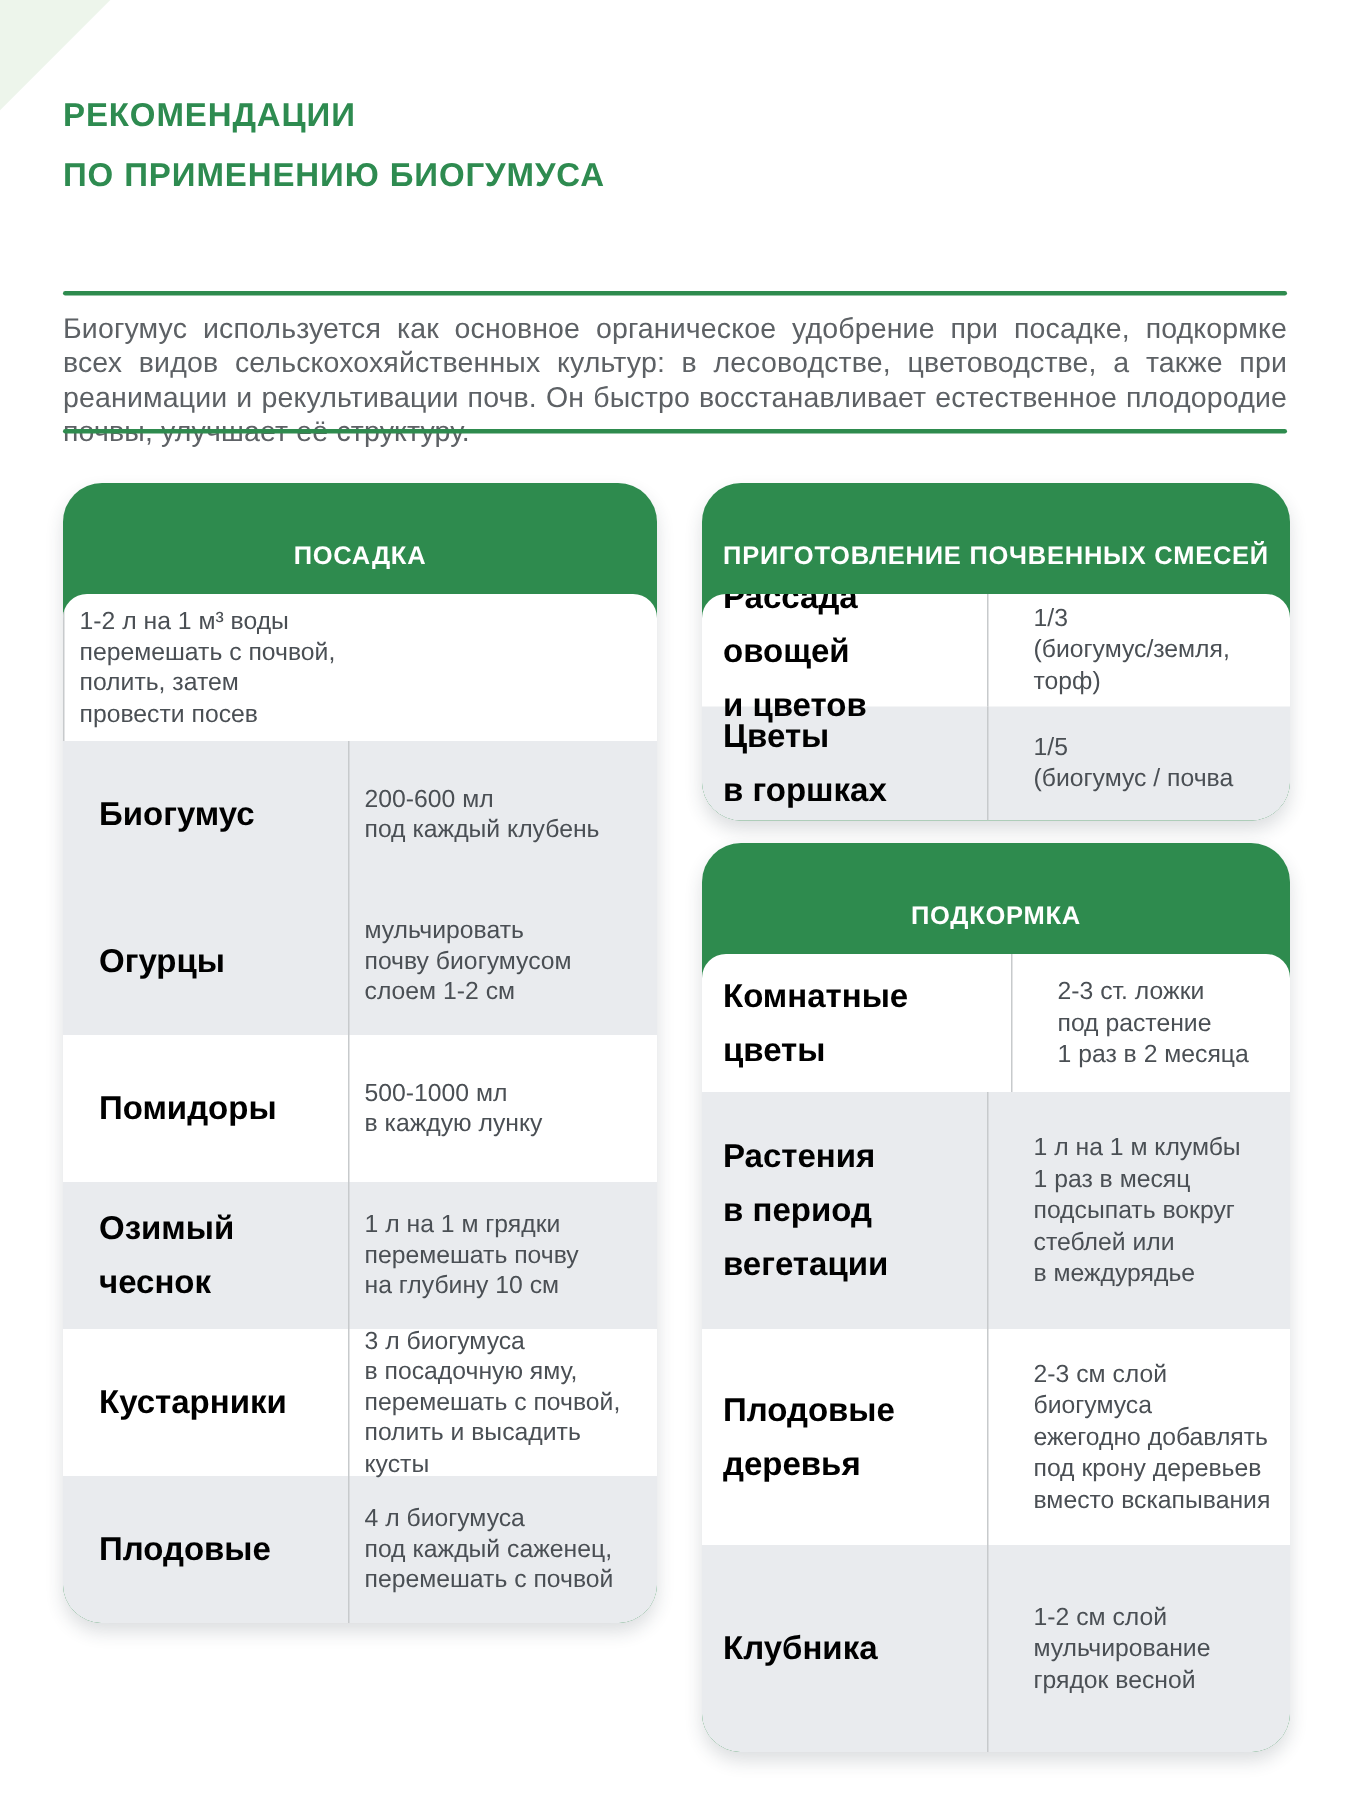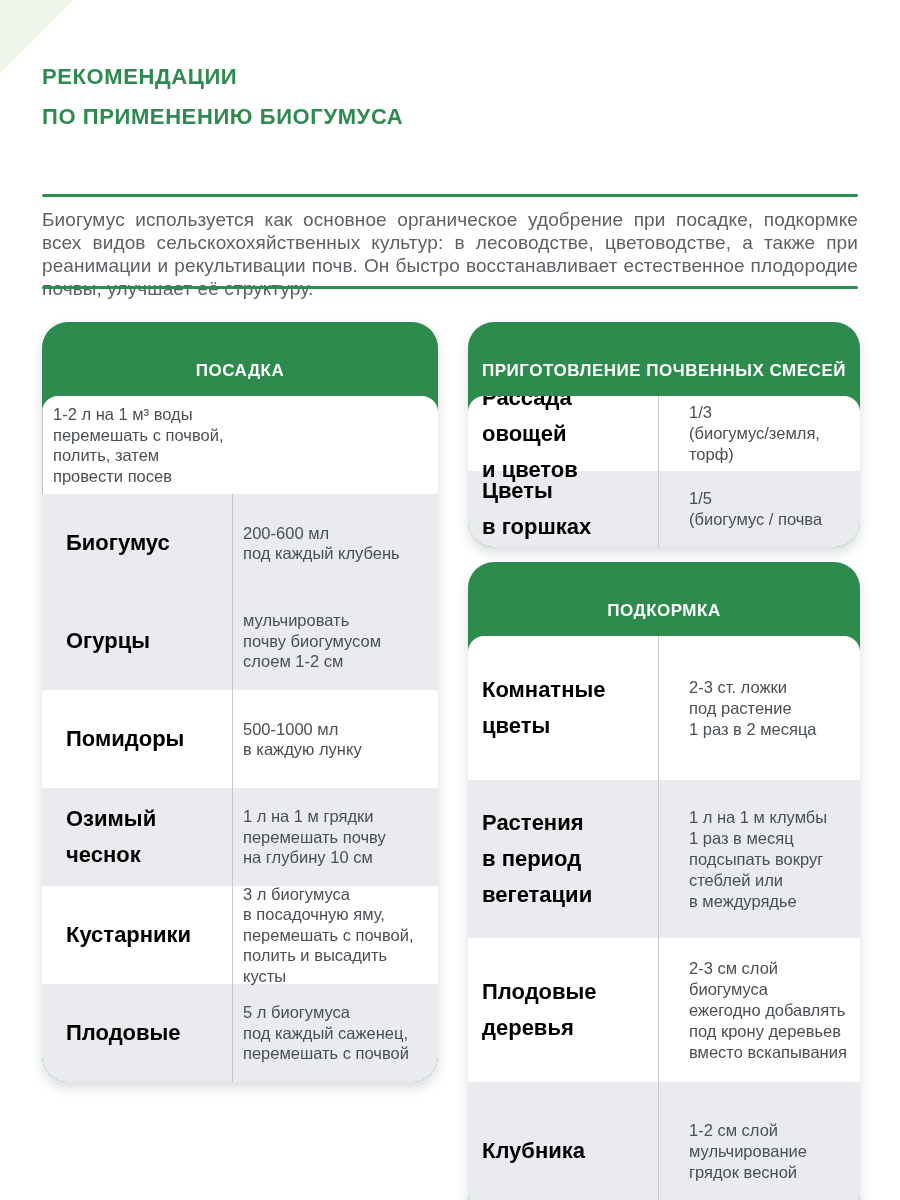--- a/index.html
+++ b/index.html
@@ -57,21 +57,21 @@
   .t1{ left:42px; top:322px; width:396px; }
   .t1 .row{ height:98px; }
   
   .t2{ left:468px; top:322px; width:392px; }
   .t2 .row:nth-child(1){ height:75px; }
   .t2 .row:nth-child(2){ height:76px; }
   .t2 .cell.label{ padding-left:14px; }
   .t2 .cell.value, .t3 .cell.value{ padding-left:30px; line-height:21px; }
   
   .t3{ left:468px; top:562px; width:392px; }
-  .t3 .row:nth-child(1){ height:144px; }
+  .t3 .row:nth-child(1){ height:92px;gap:16px; }
   .t3 .row:nth-child(2){ height:158px; }
   .t3 .row:nth-child(3){ height:144px; }
   .t3 .row:nth-child(4){ height:138px; }
   .t3 .cell.label{ padding-left:14px; }
 </style>
 </head>
 <body>
 
 <div class="page">
 
@@ -124,21 +124,21 @@
       <div class="row">
         <div class="cell label">Кустарники</div>
         <div class="cell value">3 л биогумуса
 в посадочную яму,
 перемешать с почвой,
 полить и высадить
 кусты</div>
       </div>
       <div class="row alt">
         <div class="cell label">Плодовые</div>
-        <div class="cell value">5 л биогумуса
+        <div class="cell value">4 л биогумуса
 под каждый саженец,
 перемешать с почвой</div>
       </div>
     </div>
   </div>
 
   <div class="tbl t2">
     <div class="tbl-header">ПРИГОТОВЛЕНИЕ ПОЧВЕННЫХ СМЕСЕЙ</div>
     <div class="tbl-body">
       <div class="row">

